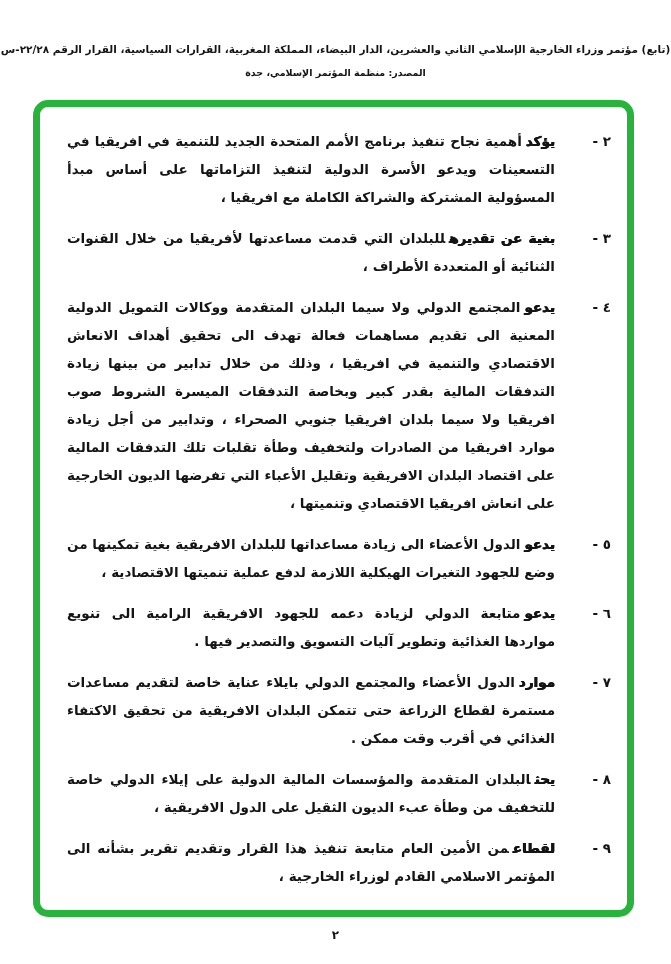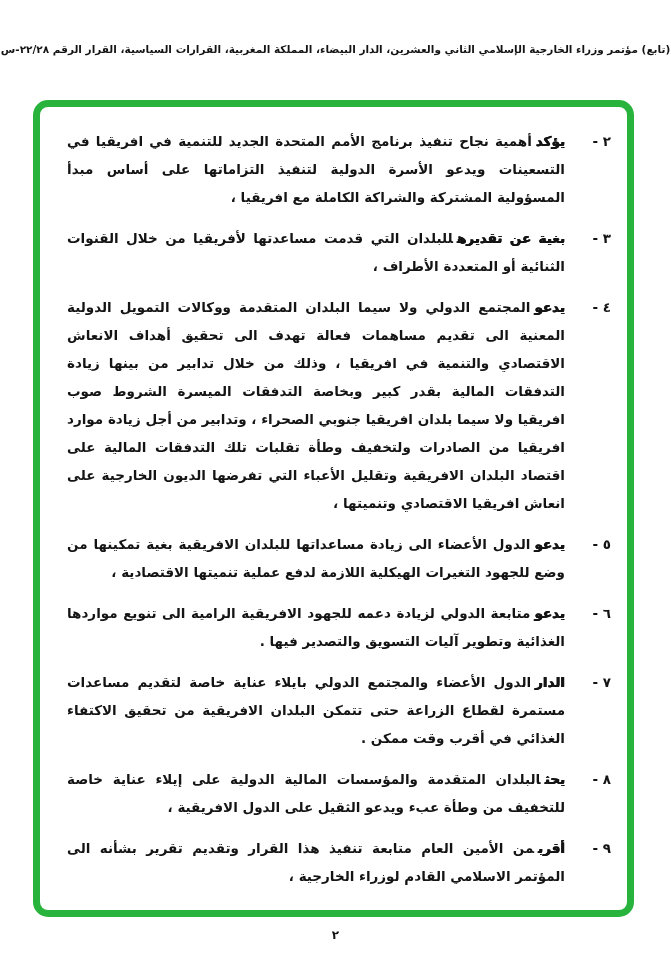--- a/index.html
+++ b/index.html
@@ -65,21 +65,21 @@
   }
   .item-num {
     flex: none;
     width: 42px;
     text-align: right;
     white-space: nowrap;
     letter-spacing: 2px;
   }
   .item-text {
     flex: 1;
-    margin-right: 4px;
+    margin-right: 14px;
     text-align: justify;
     text-justify: inter-word;
   }
   .lead {
     margin-left: 4px;
     text-shadow: 0.5px 0 0 currentColor, -0.3px 0 0 currentColor;
   }
   .page-number {
     position: absolute;
     bottom: 22px;
@@ -90,20 +90,21 @@
     font-size: 12px;
   }
 </style>
 </head>
 <body>
 
 <div class="page">
 
   <div class="header">
     <div class="header-line1">(تابع) مؤتمر وزراء الخارجية الإسلامي الثاني والعشرين، الدار البيضاء، المملكة المغربية، القرارات السياسية، القرار الرقم ٢٢/٢٨-س</div>
+    <div class="header-line2">المصدر: منظمة المؤتمر الإسلامي، جدة</div>
   </div>
 
   <div class="frame">
     <div class="content">
 
       <div class="item">
         <span class="item-num">٢ -</span>
         <span class="item-text"><span class="lead">يؤكد</span><span>أهمية نجاح تنفيذ برنامج الأمم المتحدة الجديد للتنمية في افريقيا في التسعينات ويدعو الأسرة الدولية لتنفيذ التزاماتها على أساس مبدأ المسؤولية المشتركة والشراكة الكاملة مع افريقيا ،</span></span>
       </div>
 
@@ -122,31 +123,31 @@
         <span class="item-text"><span class="lead">يدعو</span><span>الدول الأعضاء الى زيادة مساعداتها للبلدان الافريقية بغية تمكينها من وضع للجهود التغيرات الهيكلية اللازمة لدفع عملية تنميتها الاقتصادية ،</span></span>
       </div>
 
       <div class="item">
         <span class="item-num">٦ -</span>
         <span class="item-text"><span class="lead">يدعو</span><span>متابعة الدولي لزيادة دعمه للجهود الافريقية الرامية الى تنويع مواردها الغذائية وتطوير آليات التسويق والتصدير فيها .</span></span>
       </div>
 
       <div class="item">
         <span class="item-num">٧ -</span>
-        <span class="item-text"><span class="lead">الدار</span><span>الدول الأعضاء والمجتمع الدولي بايلاء عناية خاصة لتقديم مساعدات مستمرة لقطاع الزراعة حتى تتمكن البلدان الافريقية من تحقيق الاكتفاء الغذائي في أقرب وقت ممكن .</span></span>
+        <span class="item-text"><span class="lead">موارد</span><span>الدول الأعضاء والمجتمع الدولي بايلاء عناية خاصة لتقديم مساعدات مستمرة لقطاع الزراعة حتى تتمكن البلدان الافريقية من تحقيق الاكتفاء الغذائي في أقرب وقت ممكن .</span></span>
       </div>
 
       <div class="item">
         <span class="item-num">٨ -</span>
-        <span class="item-text"><span class="lead">يحث</span><span>البلدان المتقدمة والمؤسسات المالية الدولية على إيلاء عناية خاصة للتخفيف من وطأة عبء ويدعو الثقيل على الدول الافريقية ،</span></span>
+        <span class="item-text"><span class="lead">يحث</span><span>البلدان المتقدمة والمؤسسات المالية الدولية على إيلاء الدولي خاصة للتخفيف من وطأة عبء الديون الثقيل على الدول الافريقية ،</span></span>
       </div>
 
       <div class="item">
         <span class="item-num">٩ -</span>
-        <span class="item-text"><span class="lead">أقرب</span><span>من الأمين العام متابعة تنفيذ هذا القرار وتقديم تقرير بشأنه الى المؤتمر الاسلامي القادم لوزراء الخارجية ،</span></span>
+        <span class="item-text"><span class="lead">لقطاع</span><span>من الأمين العام متابعة تنفيذ هذا القرار وتقديم تقرير بشأنه الى المؤتمر الاسلامي القادم لوزراء الخارجية ،</span></span>
       </div>
 
     </div>
   </div>
 
   <div class="page-number">٢</div>
 
 </div>
 
 </body></html>

